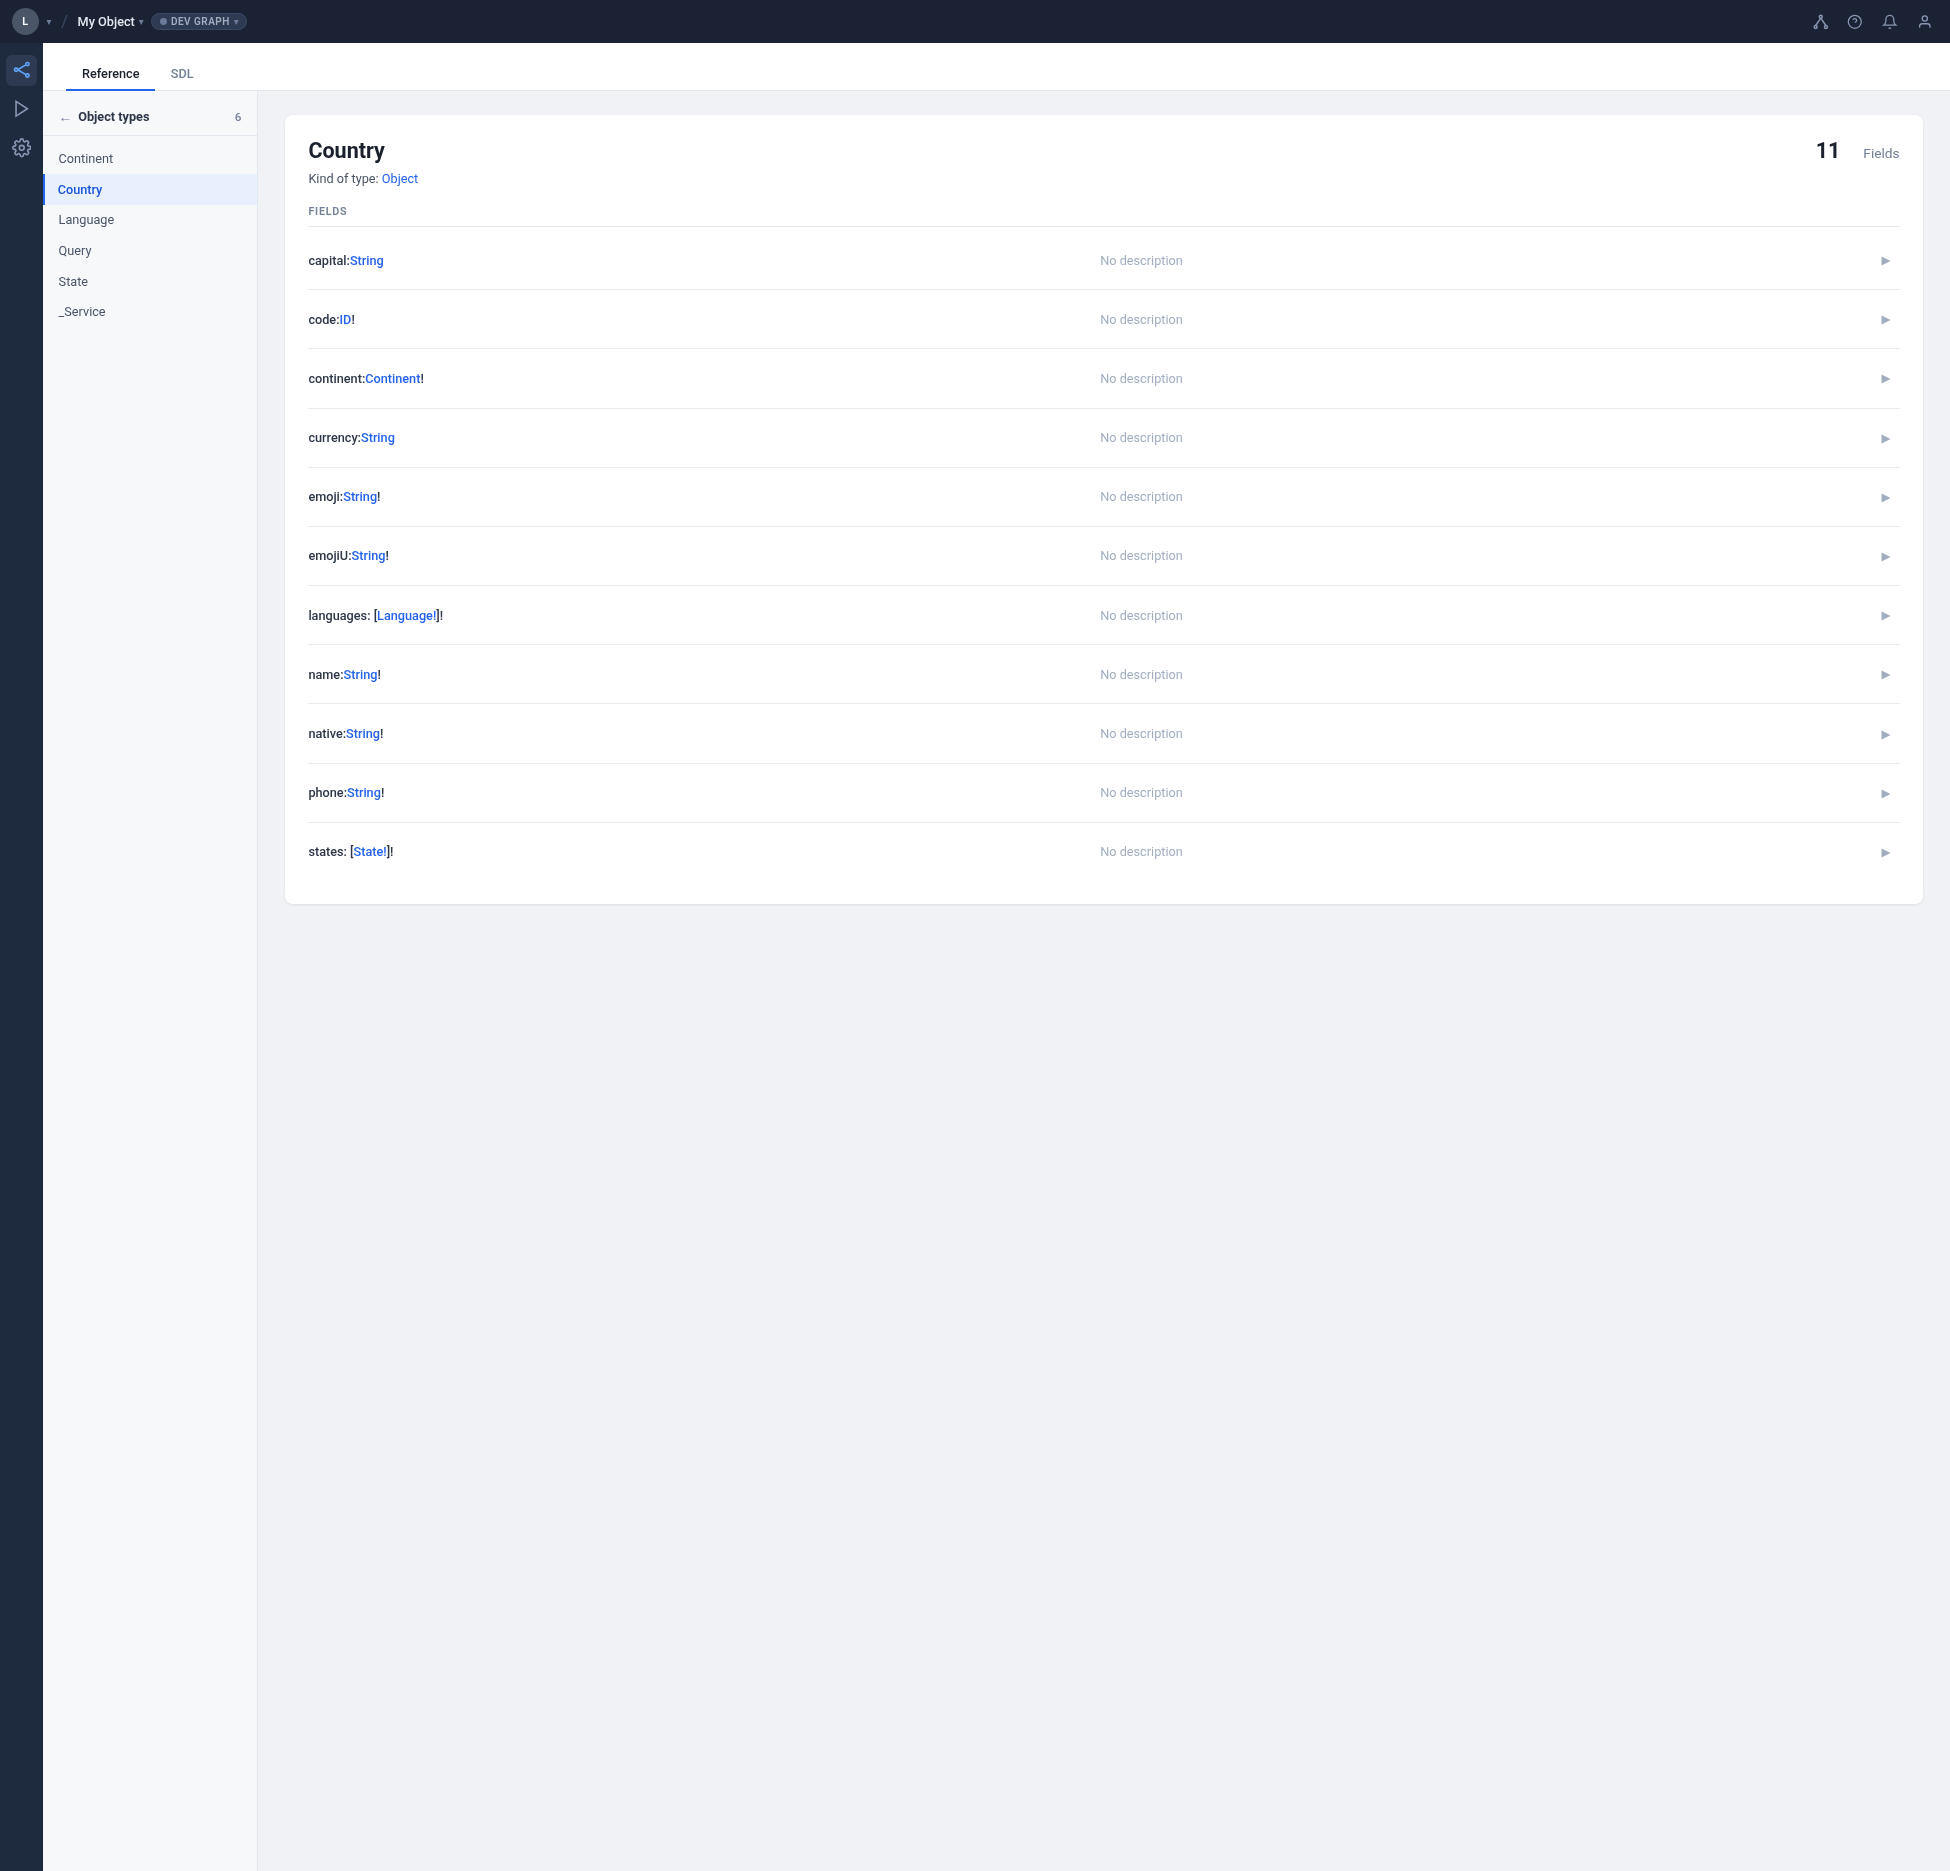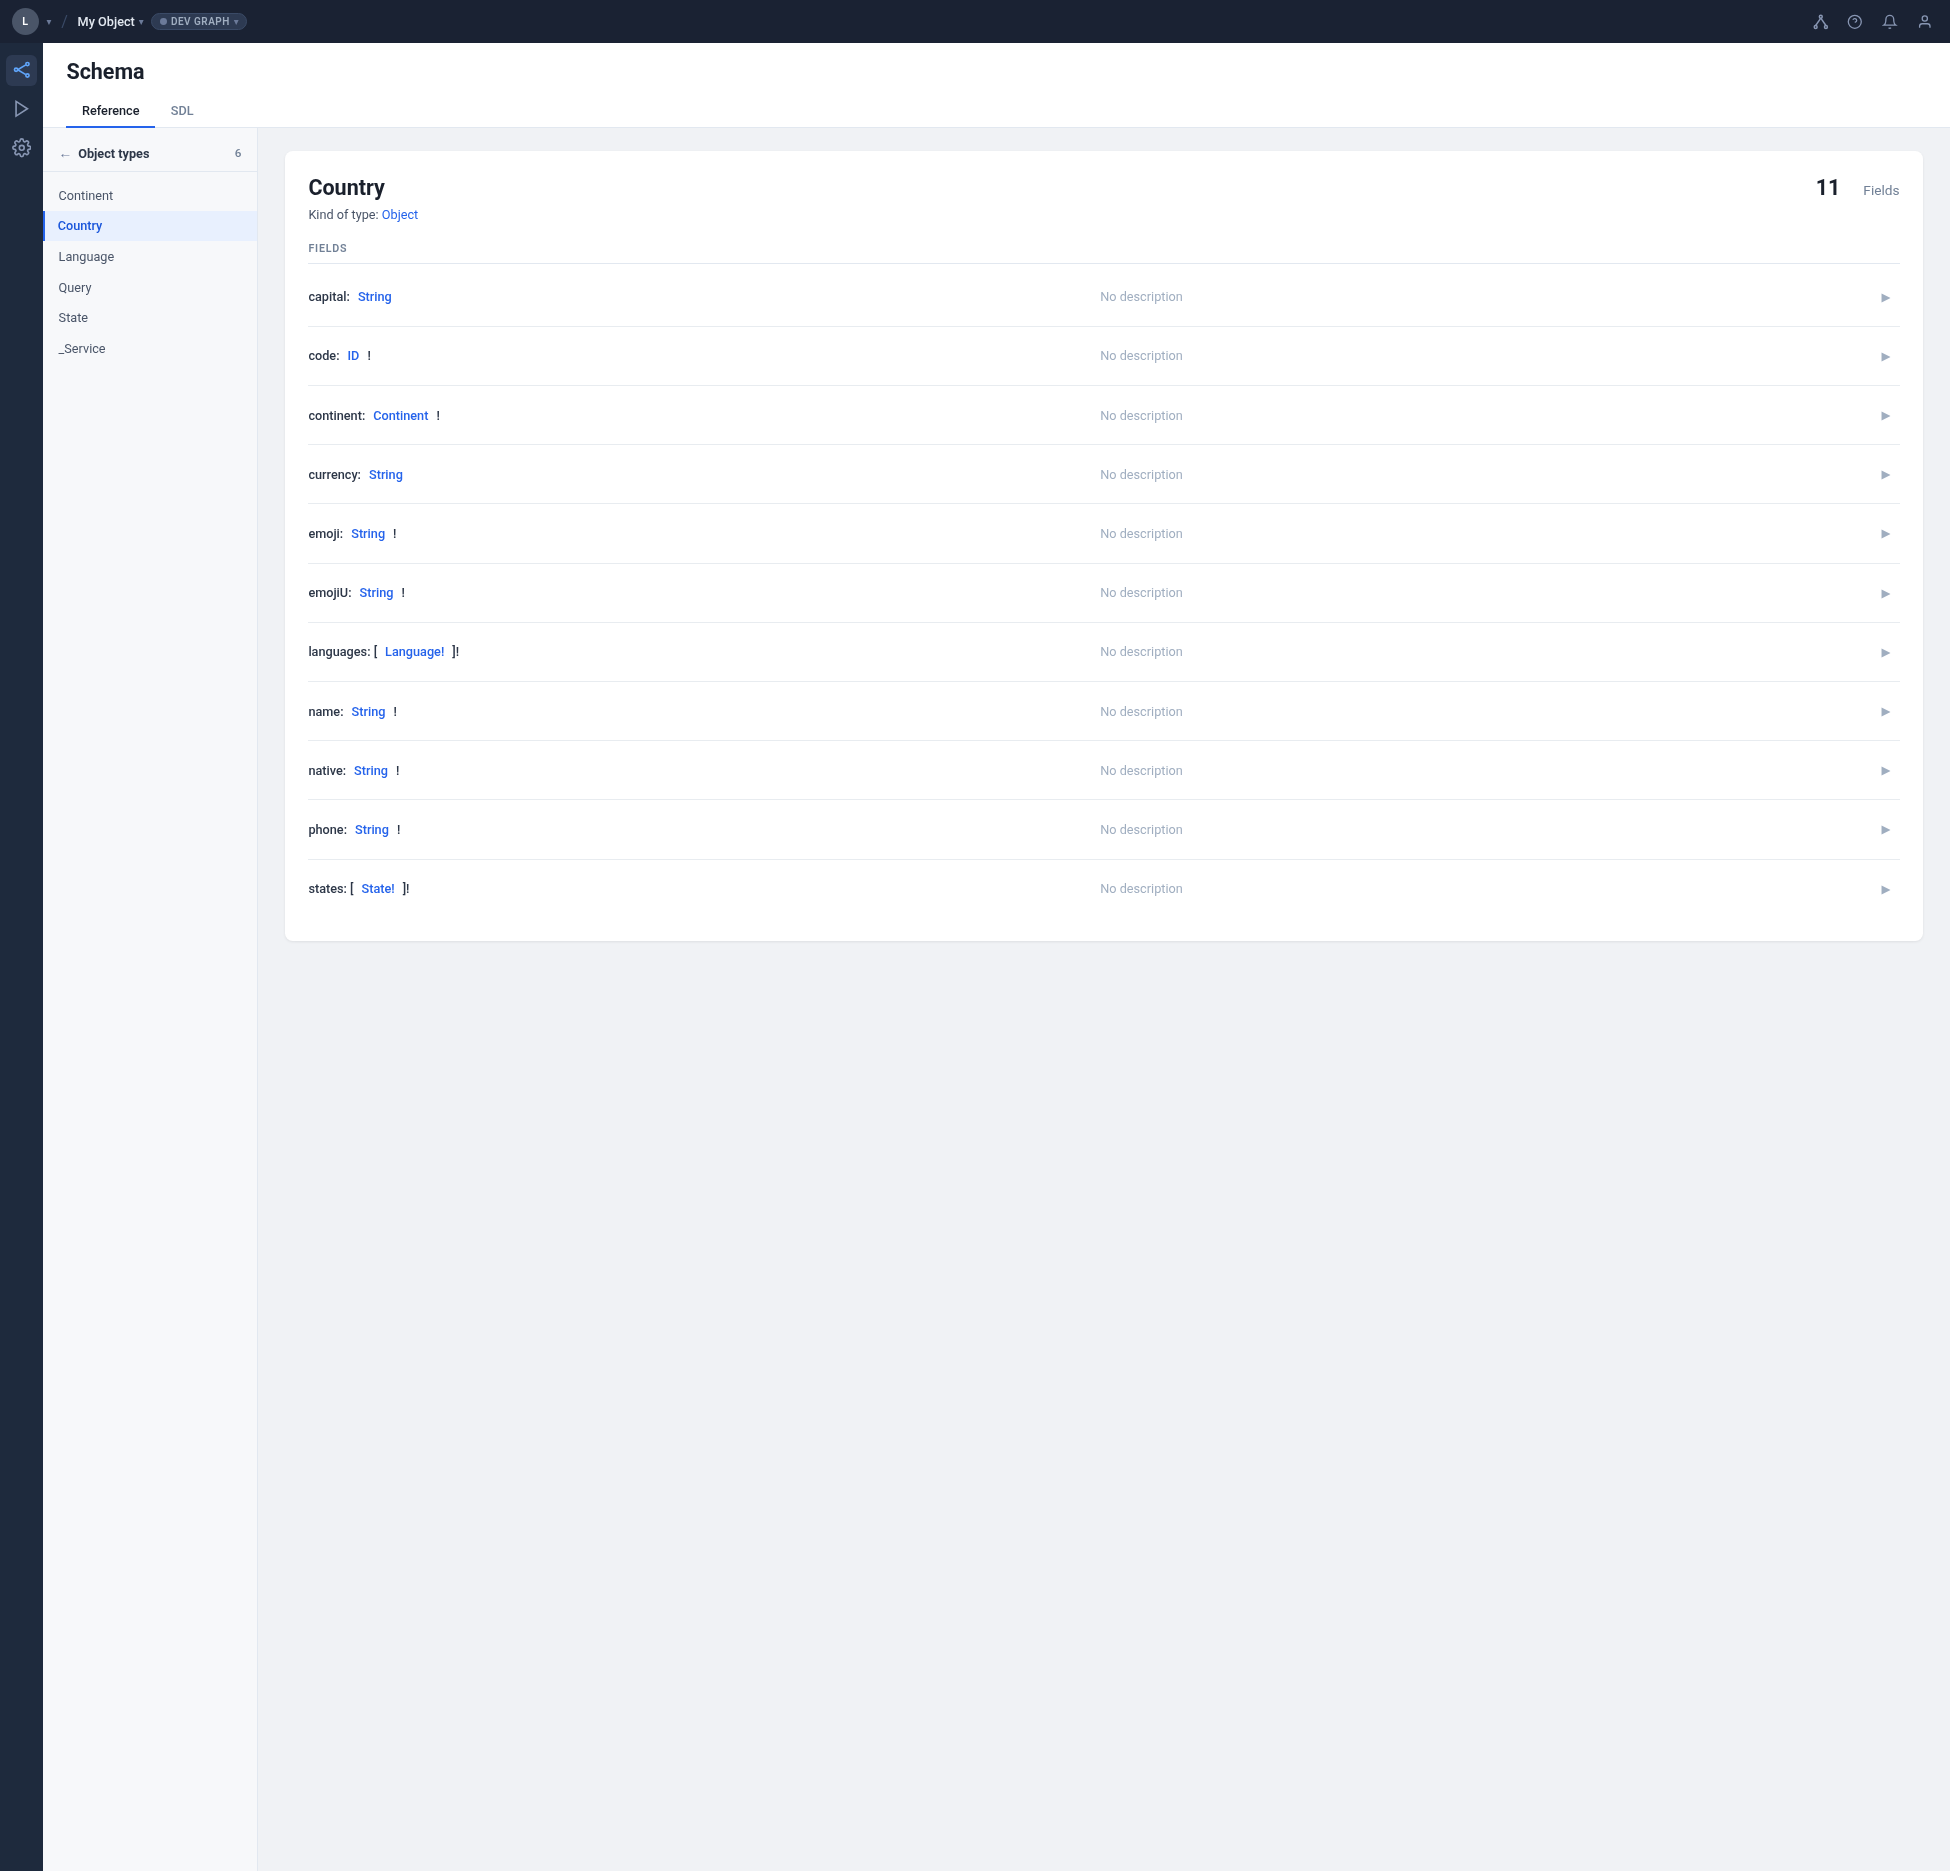--- a/index.html
+++ b/index.html
@@ -204,21 +204,21 @@
       padding-bottom: 7.8px;
       border-bottom: 1px solid #e2e8f0;
     }
 
     .field-row {
       display: flex; align-items: center;
       padding: 15.6px 0;
       border-bottom: 1px solid #e8ecf0;
     }
     .field-row:last-child { border-bottom: none; }
-    .field-info { flex: 1; display: flex; align-items: center; gap: 8px; }
+    .field-info { flex: 1; display: flex; align-items: center; gap: 0; }
     .field-name { font-size: 12.7px; color: #2d3748; font-weight: 500; }
     .field-type { font-size: 12.7px; color: #2563eb; font-weight: 500; }
     .field-description { flex: 1; font-size: 12.7px; color: #a0aec0; margin-left: 19.5px; }
     .field-arrow-btn {
       width: 27px; height: 27px;
       display: flex; align-items: center; justify-content: center;
       color: #a0aec0; cursor: pointer;
       border-radius: 3.9px;
     }
     .arrow-icon { font-size: 11.7px; }
@@ -296,21 +296,20 @@
     <svg width="19.5" height="19.5" viewBox="0 0 24 24" fill="none" stroke="currentColor" stroke-width="2">
       <circle cx="12" cy="12" r="3"></circle>
       <path d="M19.4 15a1.65 1.65 0 0 0 .33 1.82l.06.06a2 2 0 0 1-2.83 2.83l-.06-.06a1.65 1.65 0 0 0-1.82-.33 1.65 1.65 0 0 0-1 1.51V21a2 2 0 0 1-4 0v-.09A1.65 1.65 0 0 0 9 19.4a1.65 1.65 0 0 0-1.82.33l-.06.06a2 2 0 0 1-2.83-2.83l.06-.06A1.65 1.65 0 0 0 4.68 15a1.65 1.65 0 0 0-1.51-1H3a2 2 0 0 1 0-4h.09A1.65 1.65 0 0 0 4.6 9a1.65 1.65 0 0 0-.33-1.82l-.06-.06a2 2 0 0 1 2.83-2.83l.06.06A1.65 1.65 0 0 0 9 4.68a1.65 1.65 0 0 0 1-1.51V3a2 2 0 0 1 4 0v.09a1.65 1.65 0 0 0 1 1.51 1.65 1.65 0 0 0 1.82-.33l.06-.06a2 2 0 0 1 2.83 2.83l-.06.06A1.65 1.65 0 0 0 19.4 9a1.65 1.65 0 0 0 1.51 1H21a2 2 0 0 1 0 4h-.09a1.65 1.65 0 0 0-1.51 1z"></path>
     </svg>
   </div>
 </div>
 
 <div class="main-layout">
 
   <div class="schema-header">
-    <h1 class="schema-title">Schema</h1>
     <div class="schema-tabs">
       <div class="schema-tab active">Reference</div>
       <div class="schema-tab">SDL</div>
     </div>
   </div>
 
   <div class="content-area">
 
     <div class="left-panel">
       <div class="left-panel-header">

